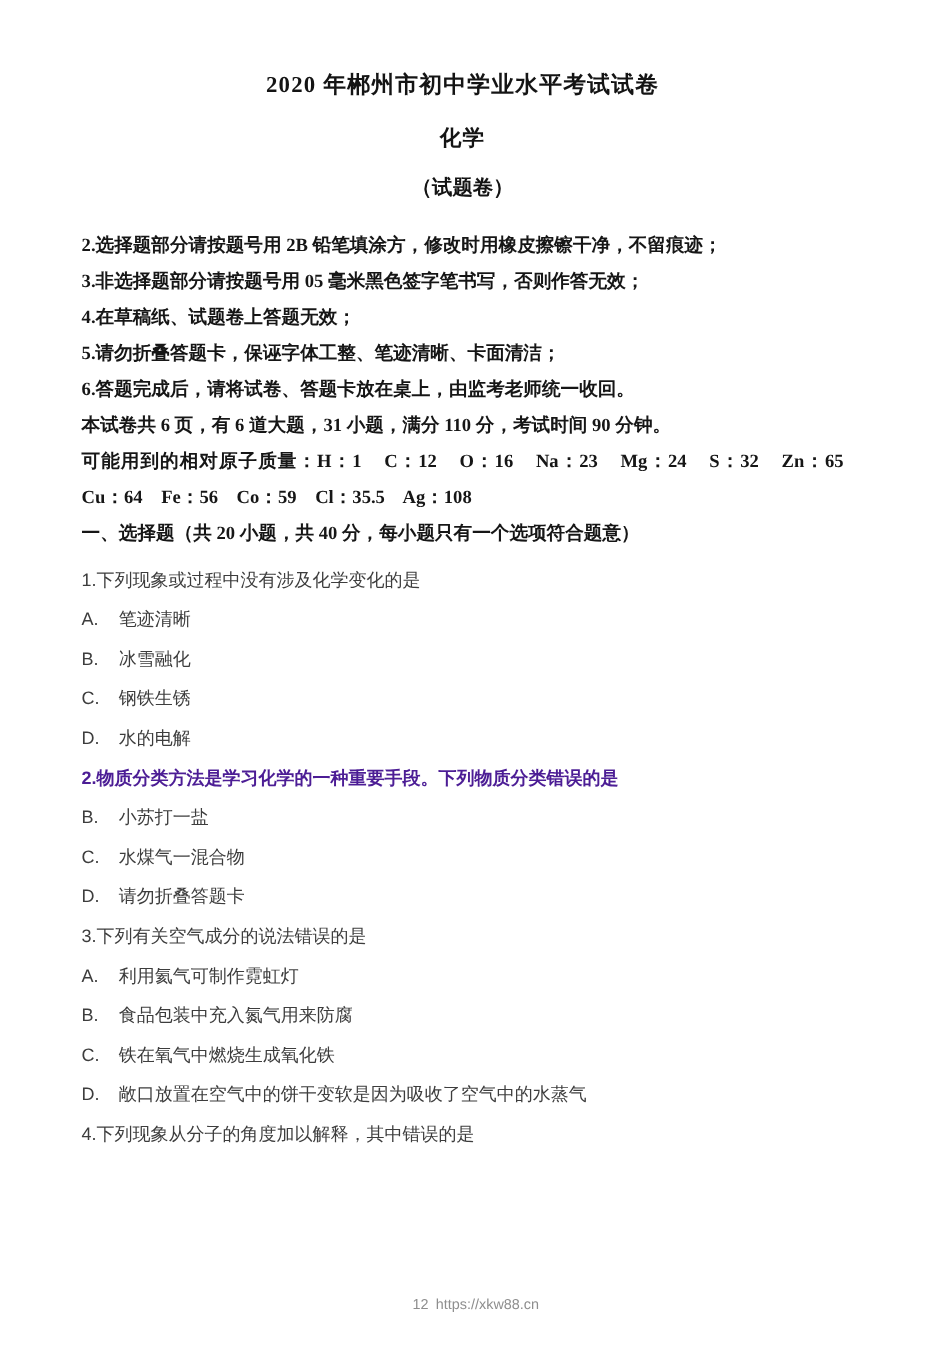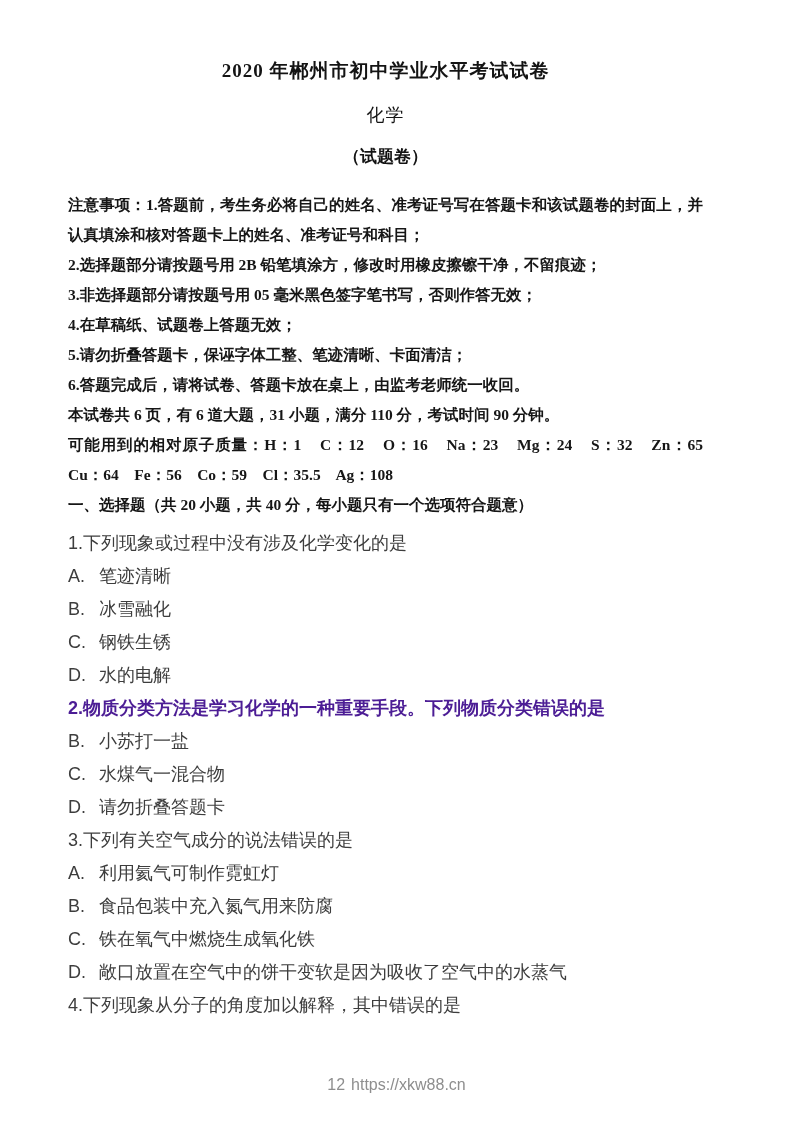--- a/index.html
+++ b/index.html
@@ -28,21 +28,21 @@
     text-align: center;
     font-size: 19px;
     font-weight: 700;
     color: #141414;
     margin: 0 0 19px 0;
     letter-spacing: 1px;
   }
   .doc-subject {
     text-align: center;
     font-size: 18px;
-    font-weight: 400;
+    font-weight: 700;
     color: #141414;
     margin: 0 0 18px 0;
     letter-spacing: 1px;
   }
   .doc-papertype {
     text-align: center;
     font-size: 17px;
     font-weight: 700;
     color: #141414;
     margin: 0 0 22px 0;
@@ -64,21 +64,21 @@
     font-weight: 700;
     color: #161616;
   }
   
   .questions {
     margin-top: 13px;
     font-family: "Liberation Sans", sans-serif;
   }
   .q-line {
     margin: 0 0 12px 0;
-    font-size: 18px;
+    font-size: 15px;
     line-height: 21px;
     color: #3d3d3d;
     font-weight: 400;
   }
   .q-stem.stem-bold {
     font-weight: 700;
     color: #4c1d95;
   }
   .opt-label {
     display: inline-block;
@@ -86,38 +86,37 @@
     color: #3d3d3d;
   }
   
   .footer {
     position: absolute;
     left: 0;
     bottom: 28px;
     width: 793px;
     text-align: center;
     font-family: "Liberation Sans", sans-serif;
-    font-size: 16px;
+    font-size: 12px;
     color: #8e8e8e;
     margin-top: 36px;
   }
   .footer .page-num { margin-right: 6px; }
   .footer .site-url { color: #8e8e8e; text-decoration: none; }
 </style>
 </head>
 <body>
 
 <div class="page">
 
   <h1 class="doc-title">2020 年郴州市初中学业水平考试试卷</h1>
   <div class="doc-subject">化学</div>
   <div class="doc-papertype">（试题卷）</div>
 
   <div class="notice">
-    <p>注意事项：1.答题前，考生务必将自己的姓名、准考证号写在答题卡和该试题卷的封面上，并认真填涂和核对答题卡上的姓名、准考证号和科目；</p>
     <p>2.选择题部分请按题号用 2B 铅笔填涂方，修改时用橡皮擦镲干净，不留痕迹；</p>
     <p>3.非选择题部分请按题号用 05 毫米黑色签字笔书写，否则作答无效；</p>
     <p>4.在草稿纸、试题卷上答题无效；</p>
     <p>5.请勿折叠答题卡，保诬字体工整、笔迹清晰、卡面清洁；</p>
     <p>6.答题完成后，请将试卷、答题卡放在桌上，由监考老师统一收回。</p>
     <p>本试卷共 6 页，有 6 道大题，31 小题，满分 110 分，考试时间 90 分钟。</p>
     <p>可能用到的相对原子质量：H：1    C：12    O：16    Na：23    Mg：24    S：32    Zn：65    Cu：64    Fe：56    Co：59    Cl：35.5    Ag：108</p>
     <p class="section-heading">一、选择题（共 20 小题，共 40 分，每小题只有一个选项符合题意）</p>
   </div>
 

